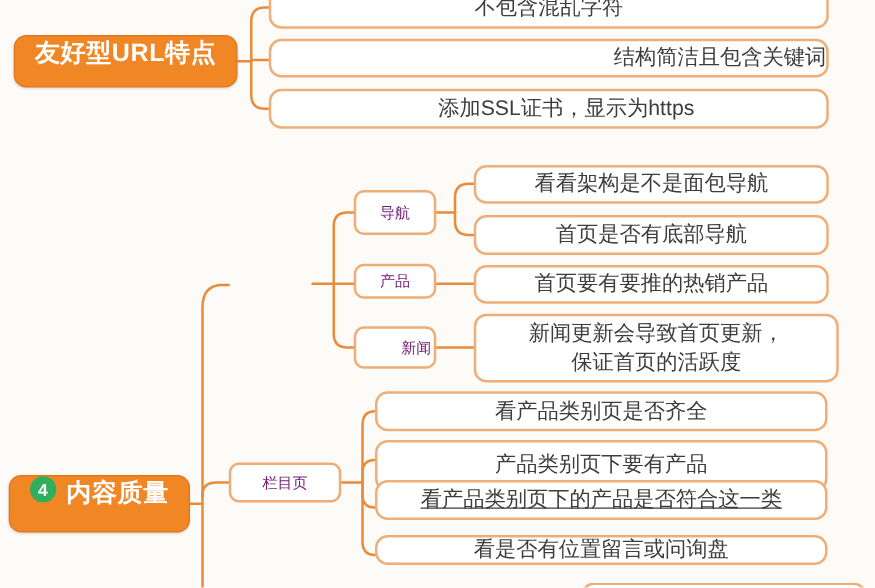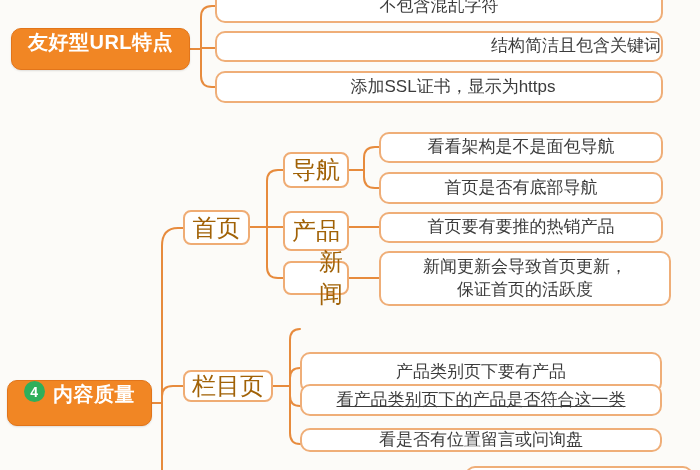--- a/index.html
+++ b/index.html
@@ -15,21 +15,21 @@
   .big-node{
     position:absolute;box-sizing:border-box;
     background:#F18624;border:1px solid #E2751A;border-radius:10px;
     color:#FFFFFF;font-weight:bold;font-size:20px;letter-spacing:.5px;
     display:flex;justify-content:center;
     box-shadow:0 1px 2px rgba(0,0,0,.12);
   }
   .small-node{
     position:absolute;box-sizing:border-box;
     background:#FFFFFF;border:2px solid #EFAC74;border-radius:8px;
-    color:#a16207;font-size:24px;
+    color:#701a75;font-size:12px;
     display:flex;align-items:center;justify-content:center;
   }
   .leaf{
     position:absolute;box-sizing:border-box;
     background:#FFFFFF;border:2px solid #EFAE78;border-radius:10px;
     color:#3C3C3C;font-size:17px;line-height:1.3;text-align:center;
     white-space:pre-line;
     display:flex;align-items:center;justify-content:center;
   }
   .partial-leaf{
@@ -92,28 +92,25 @@
     <span>添加SSL证书，显示为https</span>
   </div>
 
   <div class="big-node" style="left:7px;top:380px;width:145px;height:46px;">
     <span class="badge">
       <span>4</span>
     </span>
     <span>内容质量</span>
   </div>
 
-  <div class="small-node" style="left:183px;top:210px;width:67px;height:35px;">
-    <span>首页</span>
-  </div>
 
   <div class="small-node" style="left:283px;top:152px;width:66px;height:36px;">
     <span>导航</span>
   </div>
-  <div class="small-node" style="left:283px;top:211px;width:66px;height:40px;">
+  <div class="small-node" style="left:283px;top:211px;width:66px;height:28px;">
     <span>产品</span>
   </div>
   <div class="small-node" style="left:283px;top:261px;width:66px;height:34px;padding-left:34px;">
     <span>新闻</span>
   </div>
 
   <div class="leaf" style="left:379px;top:132px;width:284px;height:31px;">
     <span>看看架构是不是面包导航</span>
   </div>
   <div class="leaf" style="left:379px;top:172px;width:284px;height:32px;">
@@ -124,20 +121,23 @@
   </div>
   <div class="leaf" style="left:379px;top:251px;width:292px;height:55px;">
     <span>新闻更新会导致首页更新，
 保证首页的活跃度</span>
   </div>
 
   <div class="small-node" style="left:183px;top:370px;width:90px;height:32px;">
     <span>栏目页</span>
   </div>
 
+  <div class="leaf" style="left:300px;top:313px;width:362px;height:32px;">
+    <span>看产品类别页是否齐全</span>
+  </div>
   <div class="leaf" style="left:300px;top:352px;width:362px;height:41px;">
     <span>产品类别页下要有产品</span>
   </div>
   <div class="leaf" style="left:300px;top:384px;width:362px;height:32px;text-decoration:underline;">
     <span>看产品类别页下的产品是否符合这一类</span>
   </div>
   <div class="leaf" style="left:300px;top:428px;width:362px;height:24px;">
     <span>看是否有位置留言或问询盘</span>
   </div>
 

